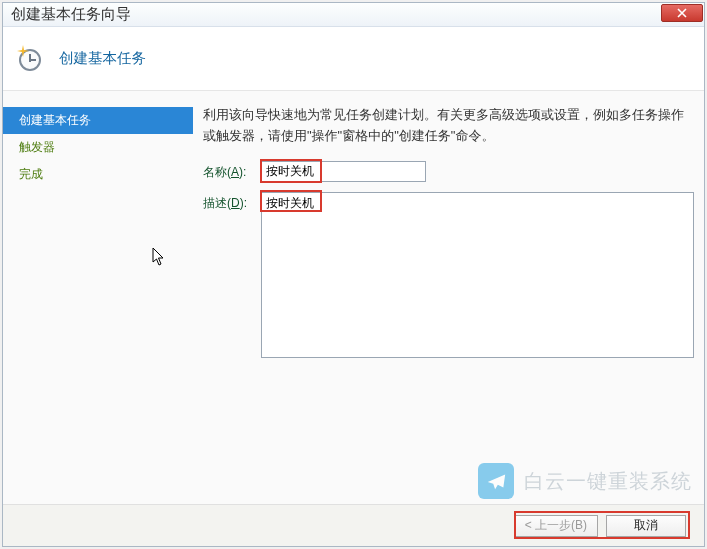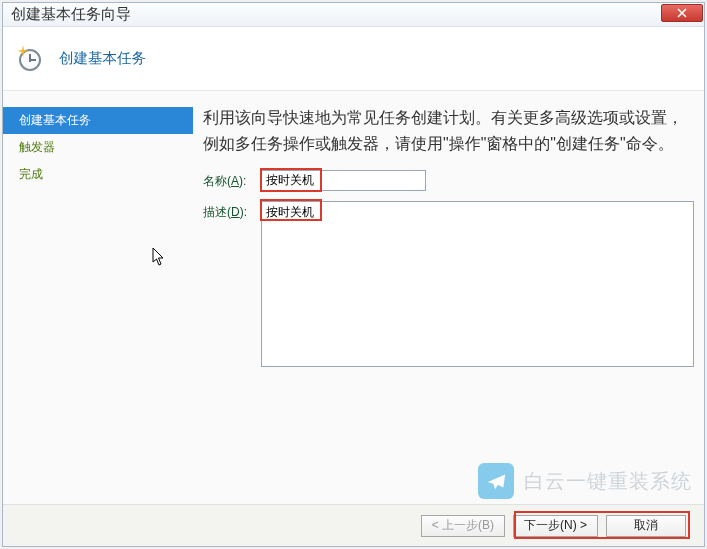--- a/index.html
+++ b/index.html
@@ -114,21 +114,21 @@
     background: #2a86d6;
     color: #ffffff;
   }
   .content {
     flex: 1;
     padding: 14px 10px 0 10px;
     position: relative;
     background: #fafafa;
   }
   .intro {
-    font-size: 16px;
+    font-size: 13px;
     line-height: 1.6;
     color: #333;
     margin-bottom: 14px;
     max-width: 485px;
   }
   .form-row {
     display: flex;
     align-items: flex-start;
     margin-bottom: 10px;
     gap: 8px;
@@ -330,21 +330,18 @@
         </svg>
     </div>
     <div class="wm-text">白云一键重装系统</div>
   </div>
 
   <div class="footer">
     <div class="btn disabled">
       <span>&lt; 上一步(B)</span>
     </div>
     <div class="btn">
-      <span>下一步(N) &gt;</span>
-    </div>
-    <div class="btn">
       <span>取消</span>
     </div>
     <div class="btnrow-highlight"></div>
   </div>
 
 </div>
 
 </body></html>

